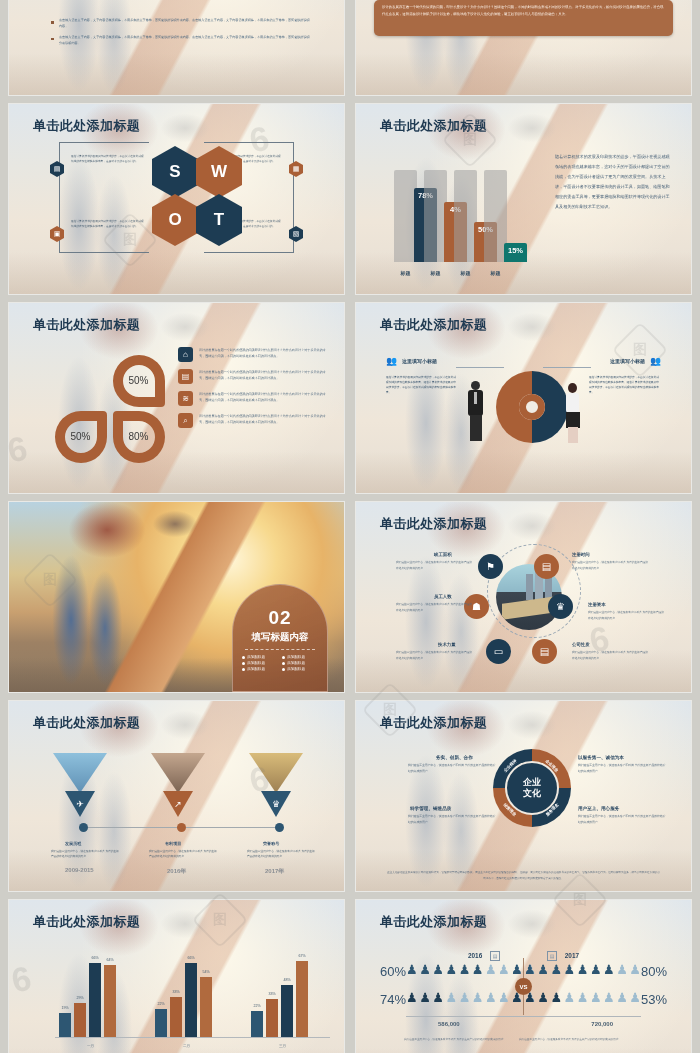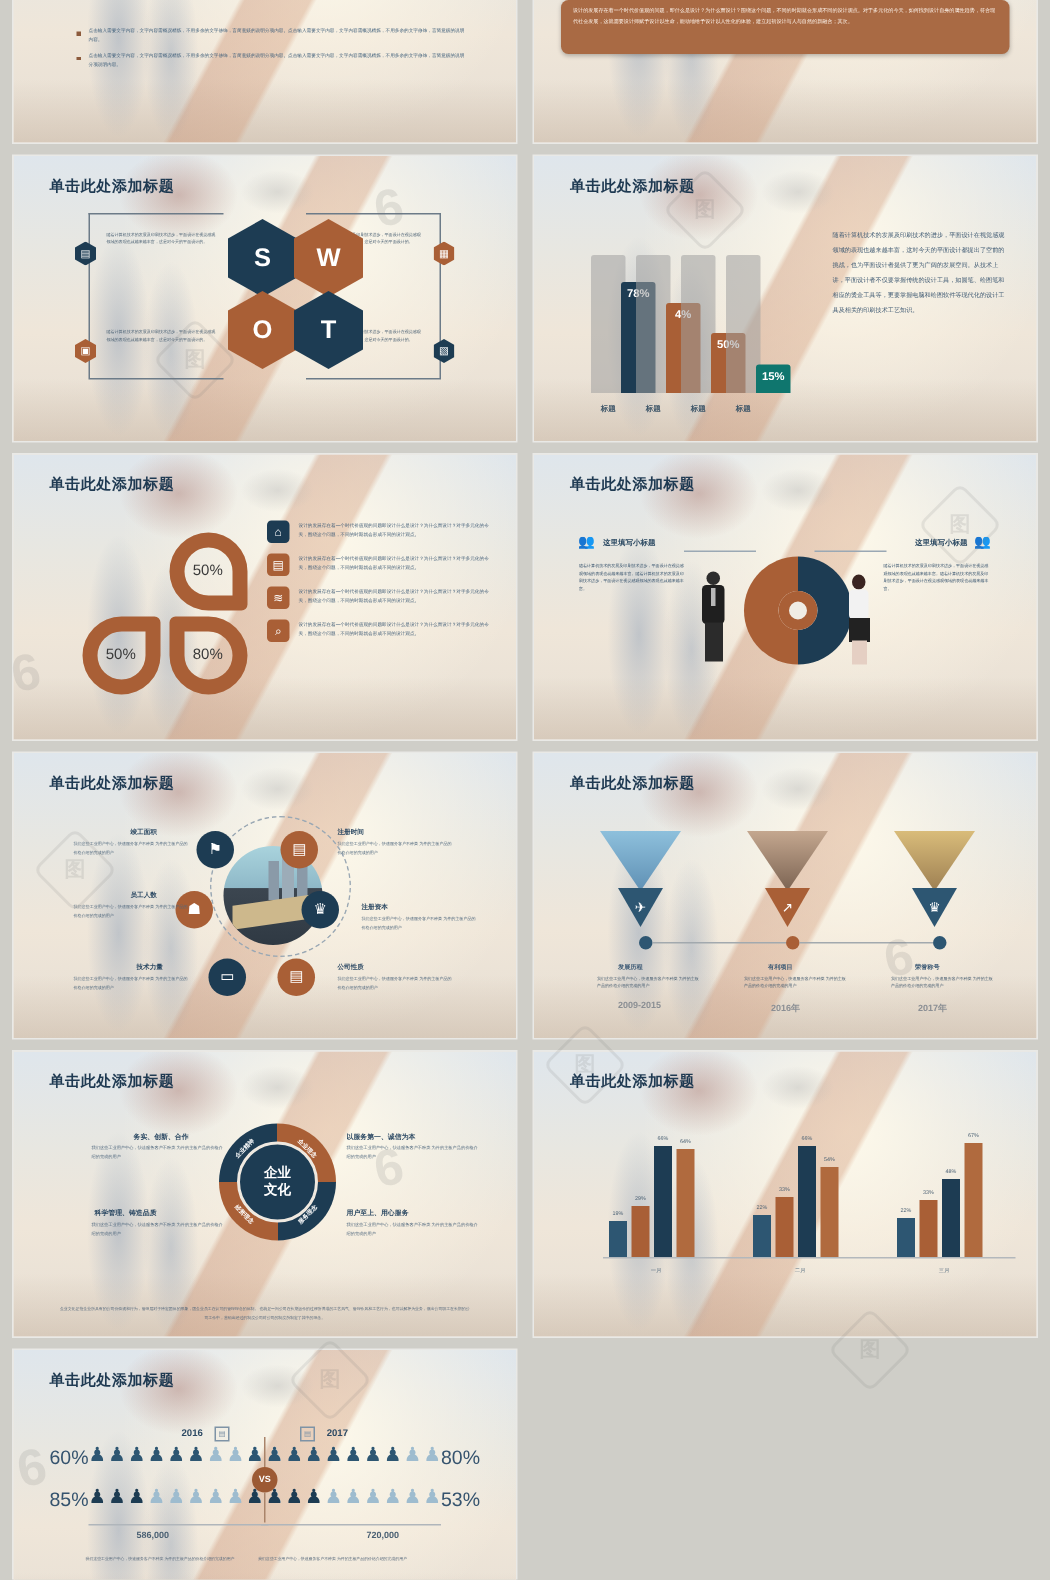--- a/index.html
+++ b/index.html
@@ -59,21 +59,21 @@
       radial-gradient(ellipse 26px 90px at 62px 118px, rgba(74,106,150,.92) 0%, rgba(74,106,150,0) 72%),
       radial-gradient(ellipse 24px 80px at 96px 126px, rgba(74,106,150,.88) 0%, rgba(74,106,150,0) 72%),
       radial-gradient(ellipse 52px 38px at 98px 28px, rgba(150,72,56,.85) 0%, rgba(150,72,56,0) 74%),
       radial-gradient(ellipse 30px 18px at 166px 22px, rgba(120,96,84,.8) 0%, rgba(120,96,84,0) 74%),
       linear-gradient(118deg, rgba(0,0,0,0) 45%, rgba(196,126,76,.95) 46%, rgba(222,166,114,.95) 58%, rgba(0,0,0,0) 59%),
       linear-gradient(0deg, rgba(120,100,82,.8) 0%, rgba(120,100,82,0) 18%);
   }
 
   .s-title{
     position:absolute; left:24px; top:13px;
-    font-size:10px; font-weight:bold; color:#1f3a52; letter-spacing:.4px;
+    font-size:13px; font-weight:bold; color:#1f3a52; letter-spacing:.4px;
     white-space:nowrap;
   }
 
   
   .ptxt{ font-size:2.7px; line-height:1.9; color:#4a6073; }
   .ptxt.bn{ color:#33506b; }
 
   
   .yearsrow{ position:absolute; left:44px; top:90px; width:250px; display:flex; justify-content:space-between; }
   .yearsrow span{ font-size:6px; color:#5d7384; }
@@ -370,20 +370,36 @@
         <div style="position:absolute;left:4px;top:34px;width:12px;height:26px;background:#2b2b2b;"></div>
       </div>
       <div class="person" style="right:108px;top:80px;">
         <div style="position:absolute;left:5px;top:0;width:9px;height:10px;border-radius:50%;background:#3a2420;"></div>
         <div style="position:absolute;left:3px;top:10px;width:13px;height:20px;background:#f2f2f2;border-radius:3px;"></div>
         <div style="position:absolute;left:3px;top:29px;width:14px;height:16px;background:#222;"></div>
         <div style="position:absolute;left:5px;top:44px;width:10px;height:16px;background:#e5cfc3;"></div>
       </div>
     </div>
 
+    <div class="slide">
+      <div class="bg-photo"></div>
+      <div class="arch">
+        <div class="num">02</div>
+        <div class="t2">填写标题内容</div>
+        <div class="dots"></div>
+        <div class="archlist">
+          <span>添加副标题</span>
+          <span>添加副标题</span>
+          <span>添加副标题</span>
+          <span>添加副标题</span>
+          <span>添加副标题</span>
+          <span>添加副标题</span>
+        </div>
+      </div>
+    </div>
 
     <div class="slide">
       <div class="bg"></div>
       <div class="s-title">单击此处添加标题</div>
 
       <div class="ccircle"></div>
       <div class="cphoto">
         <div style="position:absolute;left:30px;top:10px;width:7px;height:26px;background:#8a9aa8;"></div>
         <div style="position:absolute;left:39px;top:4px;width:8px;height:32px;background:#9cacb8;"></div>
         <div style="position:absolute;left:49px;top:12px;width:7px;height:24px;background:#8a9aa8;"></div>
@@ -556,21 +572,21 @@
           <span style="color:#2d5672;font-size:13px;">♟</span>
           <span style="color:#2d5672;font-size:13px;">♟</span>
           <span style="color:#2d5672;font-size:13px;">♟</span>
           <span style="color:#2d5672;font-size:13px;">♟</span>
           <span style="color:#9ebccf;font-size:13px;">♟</span>
           <span style="color:#9ebccf;font-size:13px;">♟</span>
           <span style="color:#9ebccf;font-size:13px;">♟</span>
           <span style="color:#9ebccf;font-size:13px;">♟</span>
       </div>
 
-      <div class="pcPct" style="left:24px;top:92px;">85%</div>
+      <div class="pcPct" style="left:24px;top:92px;">74%</div>
       <div class="pcRow" style="left:50px;top:90px;">
         <span style="color:#1d3c53;font-size:13px;">♟</span>
           <span style="color:#1d3c53;font-size:13px;">♟</span>
           <span style="color:#1d3c53;font-size:13px;">♟</span>
           <span style="color:#9ebccf;font-size:13px;">♟</span>
           <span style="color:#9ebccf;font-size:13px;">♟</span>
           <span style="color:#9ebccf;font-size:13px;">♟</span>
           <span style="color:#9ebccf;font-size:13px;">♟</span>
           <span style="color:#9ebccf;font-size:13px;">♟</span>
           <span style="color:#9ebccf;font-size:13px;">♟</span>

